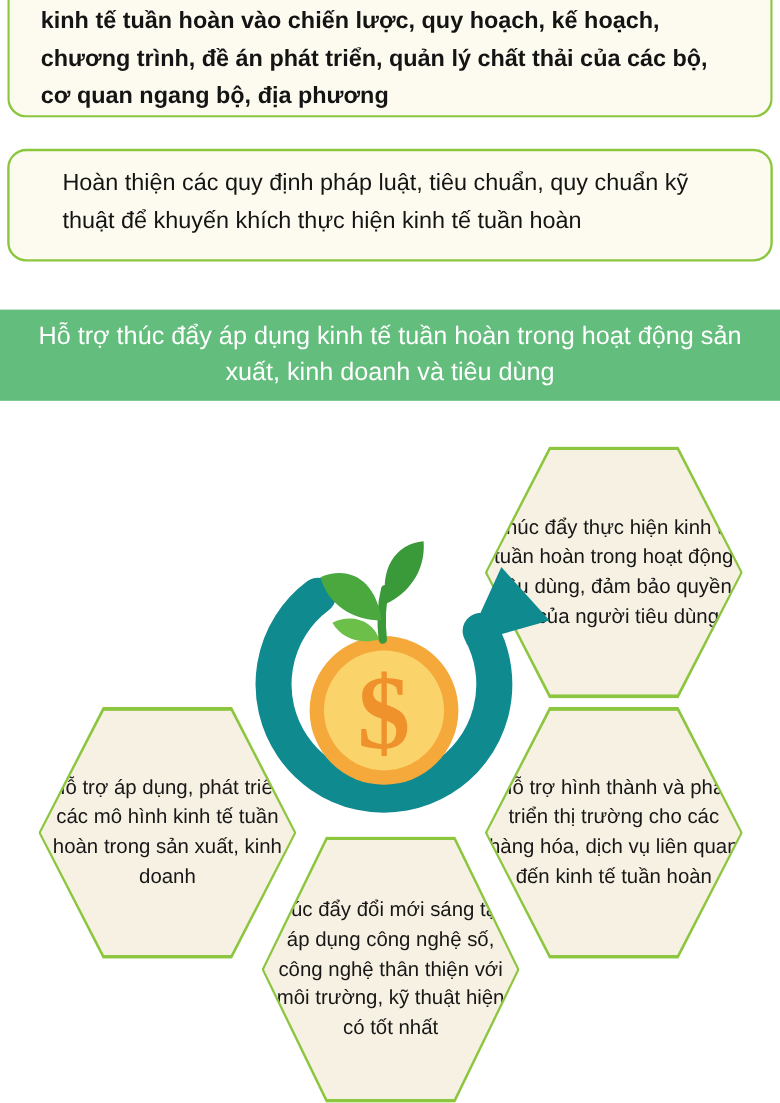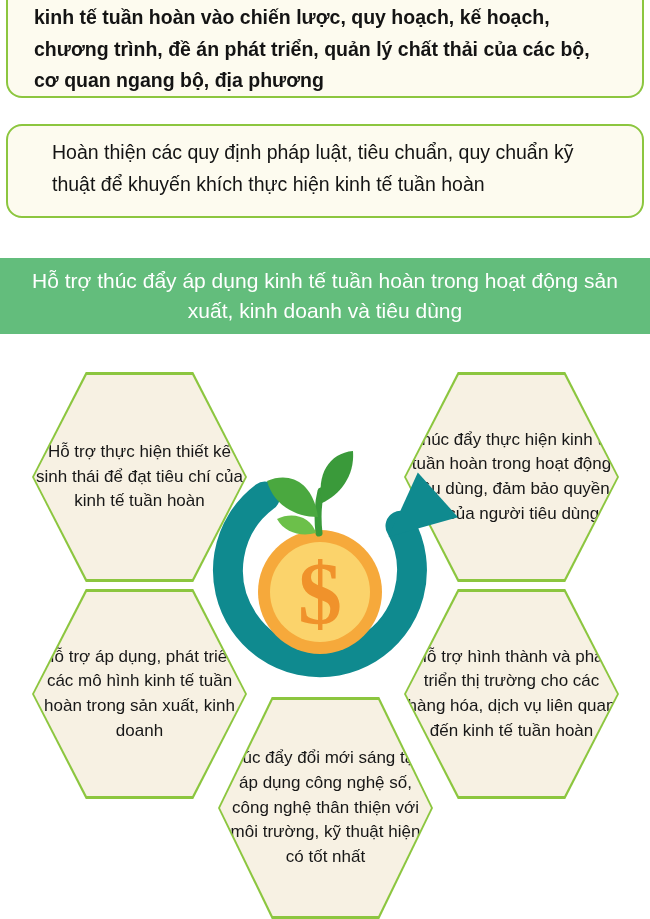--- a/index.html
+++ b/index.html
@@ -125,25 +125,20 @@
 <div class="callout" id="callout-2">
   <span class="ctext">Hoàn thiện các quy định pháp luật, tiêu chuẩn, quy chuẩn kỹ thuật để khuyến khích thực hiện kinh tế tuần hoàn</span>
 </div>
 
 <div class="section-header">
   <span>Hỗ trợ thúc đẩy áp dụng kinh tế tuần hoàn trong hoạt động sản xuất, kinh doanh và tiêu dùng</span>
 </div>
 
 <div class="hex-area">
 
-  <div class="hex-outline" id="hex-tl">
-    <div class="hex-inner">
-      <span class="htext">Hỗ trợ thực hiện thiết kế sinh thái để đạt tiêu chí của kinh tế tuần hoàn</span>
-    </div>
-  </div>
 
   <div class="hex-outline" id="hex-tr">
     <div class="hex-inner">
       <span class="htext">Thúc đẩy thực hiện kinh tế tuần hoàn trong hoạt động tiêu dùng, đảm bảo quyền lợi của người tiêu dùng</span>
     </div>
   </div>
 
   <div class="hex-outline" id="hex-bl">
     <div class="hex-inner">
       <span class="htext">Hỗ trợ áp dụng, phát triển các mô hình kinh tế tuần hoàn trong sản xuất, kinh doanh</span>

